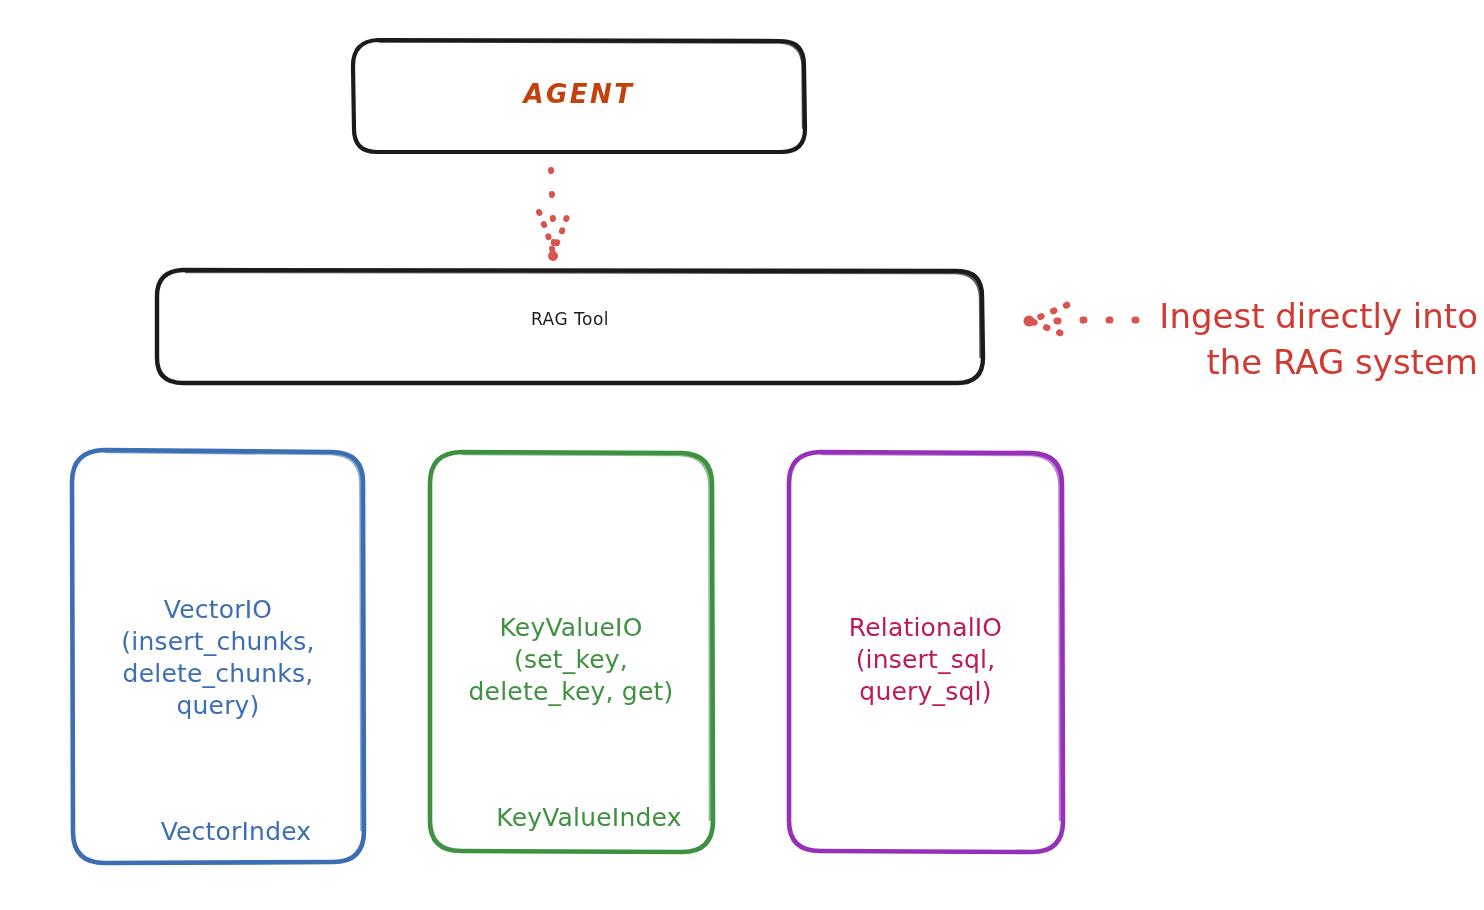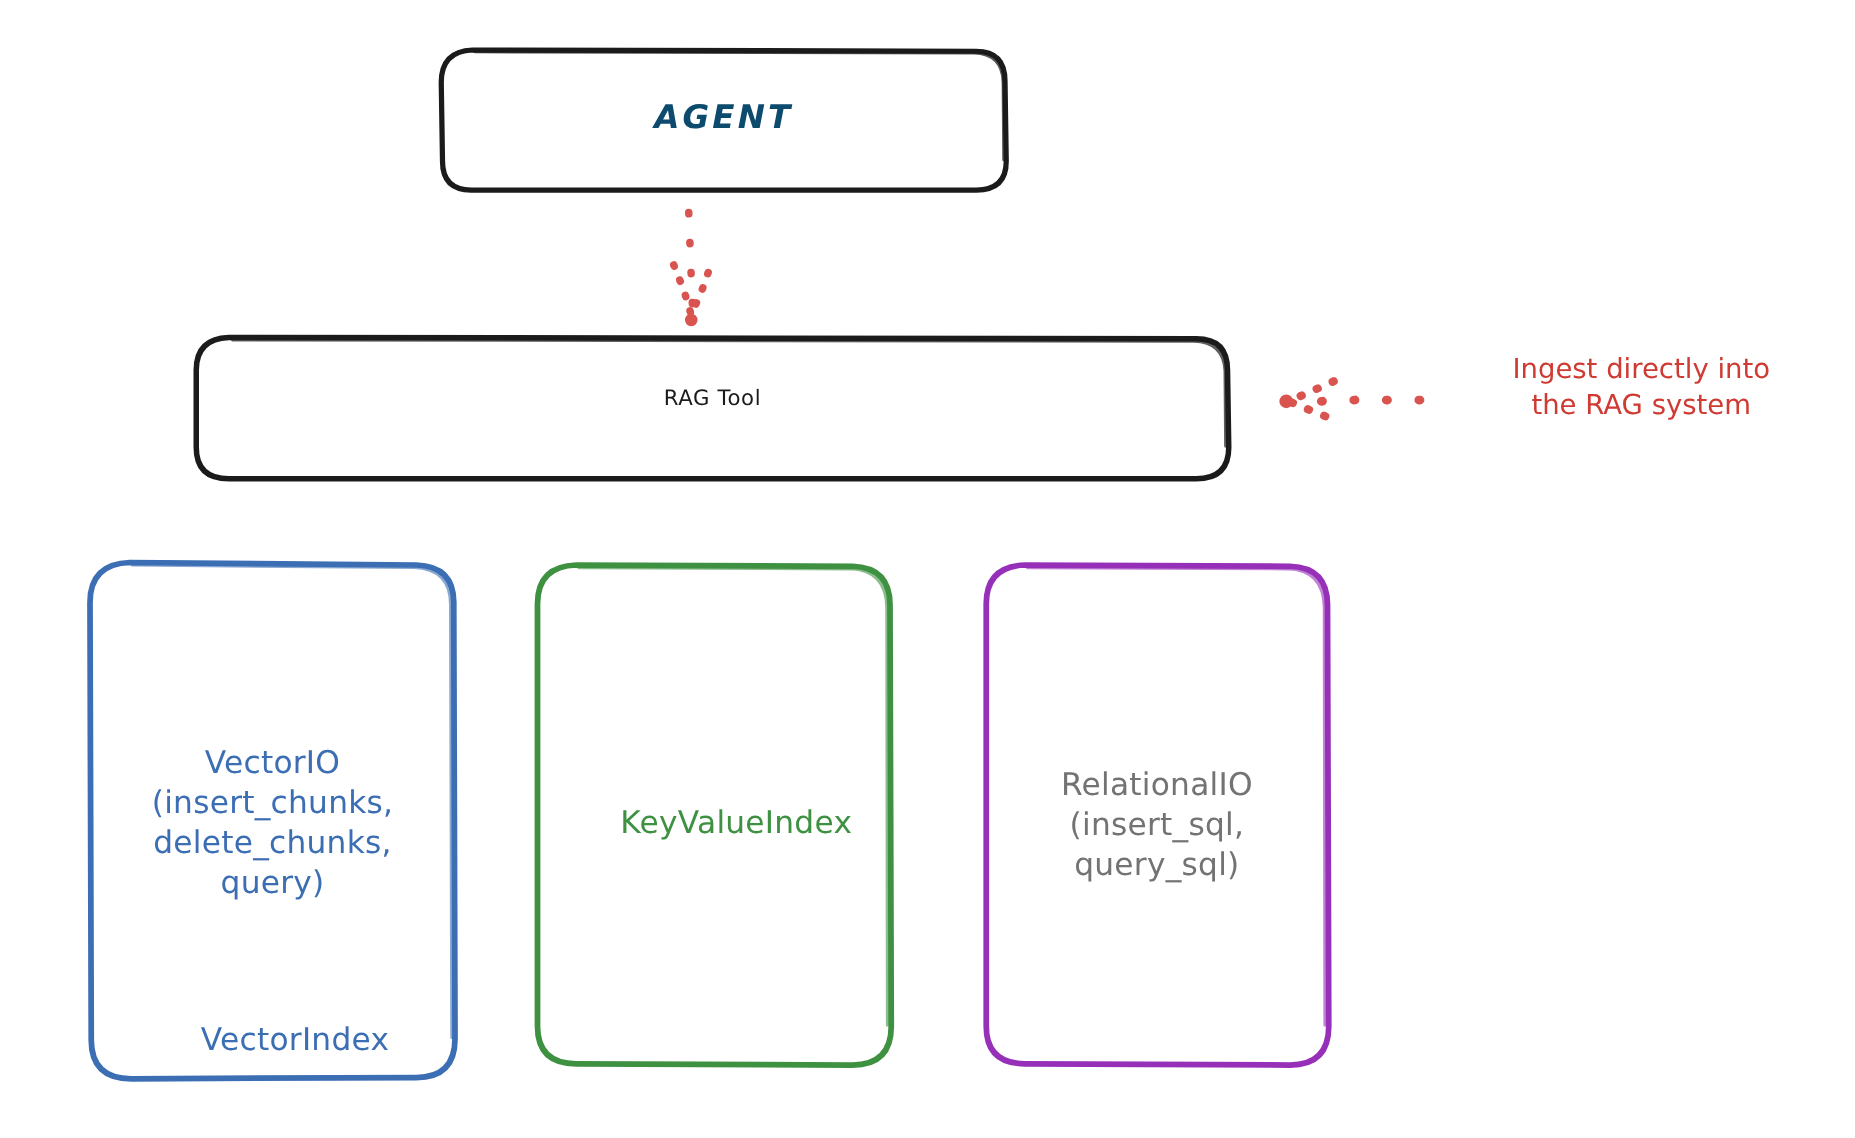--- a/index.html
+++ b/index.html
@@ -33,21 +33,21 @@
   }
   
   #agent-label {
     left: 353px;
     top: 78px;
     width: 452px;
     font-size: 26px;
     font-style: italic;
     font-weight: 600;
     letter-spacing: 2.5px;
-    color: #0c4a6e;
+    color: #c2410c;
   }
   
   #ragtool-label {
     left: 157px;
     top: 309px;
     width: 826px;
     font-size: 17px;
     color: #1b1b1b;
     letter-spacing: 0.5px;
   }
@@ -65,36 +65,36 @@
   #keyvalueio-label {
     left: 430px;
     top: 548px;
     width: 282px;
     color: #3f9142;
   }
   #relationalio-label {
     left: 789px;
     top: 548px;
     width: 273px;
-    color: #737373;
+    color: #be185d;
   }
   .store-sub {
     margin-top: 30px;
     margin-left: 36px;
   }
   
   #annotation-label {
     position: absolute;
     left: 1148px;
-    top: 281px;
+    top: 294px;
     width: 330px;
-    font-size: 22px;
+    font-size: 34px;
     line-height: 1.34;
     color: #cf3b33;
-    text-align: center;
+    text-align: right;
     white-space: pre-line;
   }
 </style>
 </head>
 <body>
 
 <div id="canvas">
 
   <svg id="sketch-layer" viewBox="0 0 1484 910">
 
@@ -143,20 +143,23 @@
 
   <div class="node-label store-label" id="vectorio-label">
     <div>VectorIO
 (insert_chunks,
 delete_chunks,
 query)</div>
     <div class="store-sub">VectorIndex</div>
   </div>
 
   <div class="node-label store-label" id="keyvalueio-label">
+    <div>KeyValueIO
+(set_key,
+delete_key, get)</div>
     <div class="store-sub">KeyValueIndex</div>
   </div>
 
   <div class="node-label store-label" id="relationalio-label">
     <div>RelationalIO
 (insert_sql,
 query_sql)</div>
   </div>
 
   <div id="annotation-label">Ingest directly into

